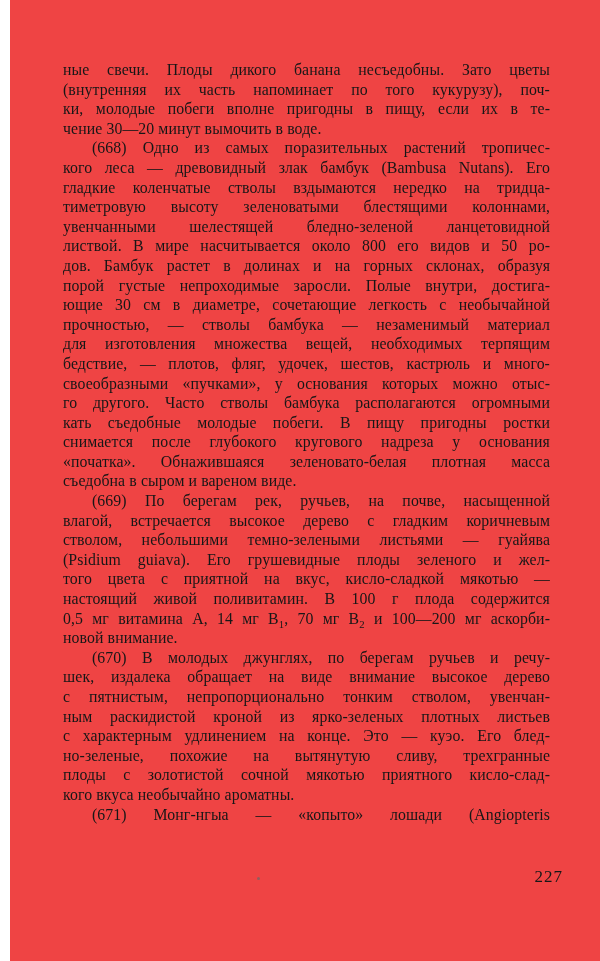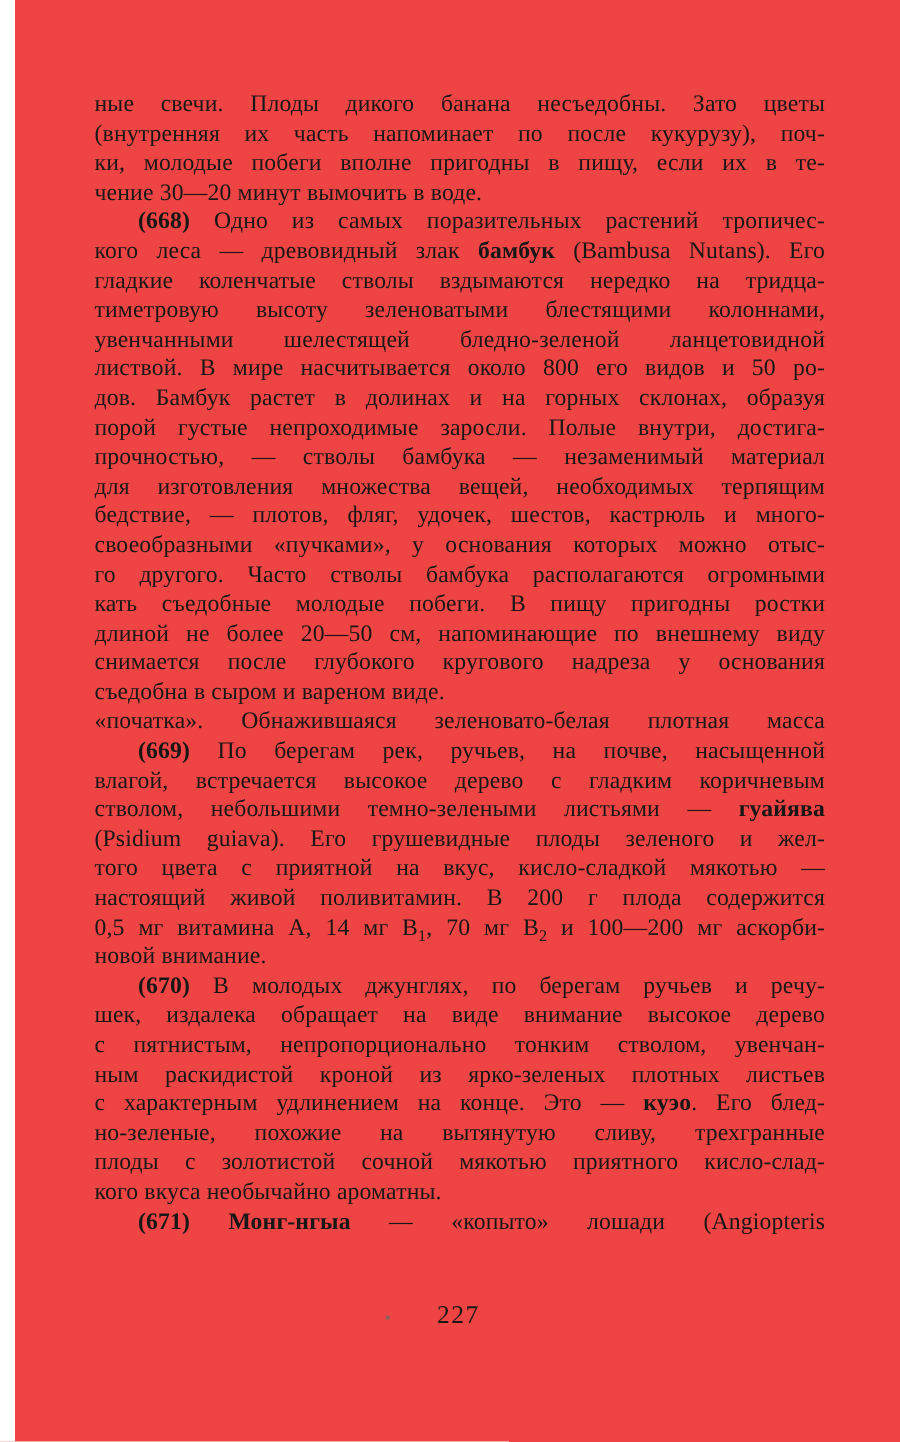--- a/index.html
+++ b/index.html
@@ -32,79 +32,79 @@
     white-space: normal;
   }
   .line.j {
     text-align: justify;
     text-align-last: justify;
   }
   .line.ind {
     text-indent: 29px;
   }
   .bold {
-    font-weight: bold;
+    font-weight: normal;
   }
   .sub {
     vertical-align: sub;
     font-size: 68%;
   }
   .page-number {
     position: absolute;
-    left: 52px;
+    left: 66px;
     top: 867px;
     width: 487px;
-    text-align: center;
+    text-align: right;
     font-size: 17px;
     letter-spacing: 1px;
   }
   .scan-speck {
     position: absolute;
     left: 247px;
     top: 877px;
     width: 3px;
     height: 3px;
     background: #6a6a6a;
     border-radius: 50%;
     opacity: 0.7;
   }
 </style>
 </head>
 <body>
 
 <div class="page" style="background: #ef4444; color: rgb(23, 23, 23); margin-left: 10px;">
   <div class="text-block">
       <div class="line j"><span>ные свечи. Плоды дикого банана несъедобны. Зато цветы</span></div>
-      <div class="line j"><span>(внутренняя их часть напоминает по после кукурузу), поч-</span></div>
+      <div class="line j"><span>(внутренняя их часть напоминает по того кукурузу), поч-</span></div>
       <div class="line j"><span>ки, молодые побеги вполне пригодны в пищу, если их в те-</span></div>
       <div class="line"><span>чение 30—20 минут вымочить в воде.</span></div>
       <div class="line j ind"><span class="bold">(668) </span><span>Одно из самых поразительных растений тропичес-</span></div>
       <div class="line j"><span>кого леса — древовидный злак </span><span class="bold">бамбук</span><span> (Bambusa Nutans). Его</span></div>
       <div class="line j"><span>гладкие коленчатые стволы вздымаются нередко на тридца-</span></div>
       <div class="line j"><span>тиметровую высоту зеленоватыми блестящими колоннами,</span></div>
       <div class="line j"><span>увенчанными шелестящей бледно-зеленой ланцетовидной</span></div>
       <div class="line j"><span>листвой. В мире насчитывается около 800 его видов и 50 ро-</span></div>
       <div class="line j"><span>дов. Бамбук растет в долинах и на горных склонах, образуя</span></div>
       <div class="line j"><span>порой густые непроходимые заросли. Полые внутри, достига-</span></div>
+      <div class="line j"><span>ющие 30 см в диаметре, сочетающие легкость с необычайной</span></div>
       <div class="line j"><span>прочностью, — стволы бамбука — незаменимый материал</span></div>
       <div class="line j"><span>для изготовления множества вещей, необходимых терпящим</span></div>
       <div class="line j"><span>бедствие, — плотов, фляг, удочек, шестов, кастрюль и много-</span></div>
       <div class="line j"><span>своеобразными «пучками», у основания которых можно отыс-</span></div>
       <div class="line j"><span>го другого. Часто стволы бамбука располагаются огромными</span></div>
       <div class="line j"><span>кать съедобные молодые побеги. В пищу пригодны ростки</span></div>
-      <div class="line j"><span>длиной не более 20—50 см, напоминающие по внешнему виду</span></div>
       <div class="line j"><span>снимается после глубокого кругового надреза у основания</span></div>
+      <div class="line j"><span>«початка». Обнажившаяся зеленовато-белая плотная масса</span></div>
       <div class="line"><span>съедобна в сыром и вареном виде.</span></div>
-      <div class="line j"><span>«початка». Обнажившаяся зеленовато-белая плотная масса</span></div>
       <div class="line j ind"><span class="bold">(669) </span><span>По берегам рек, ручьев, на почве, насыщенной</span></div>
       <div class="line j"><span>влагой, встречается высокое дерево с гладким коричневым</span></div>
       <div class="line j"><span>стволом, небольшими темно-зелеными листьями — </span><span class="bold">гуайява</span></div>
       <div class="line j"><span>(Psidium guiava). Его грушевидные плоды зеленого и жел-</span></div>
       <div class="line j"><span>того цвета с приятной на вкус, кисло-сладкой мякотью —</span></div>
-      <div class="line j"><span>настоящий живой поливитамин. В 200 г плода содержится</span></div>
+      <div class="line j"><span>настоящий живой поливитамин. В 100 г плода содержится</span></div>
       <div class="line j"><span>0,5 мг витамина А, 14 мг В</span><span class="sub">1</span><span>, 70 мг В</span><span class="sub">2</span><span> и 100—200 мг аскорби-</span></div>
       <div class="line"><span>новой внимание.</span></div>
       <div class="line j ind"><span class="bold">(670) </span><span>В молодых джунглях, по берегам ручьев и речу-</span></div>
       <div class="line j"><span>шек, издалека обращает на виде внимание высокое дерево</span></div>
       <div class="line j"><span>с пятнистым, непропорционально тонким стволом, увенчан-</span></div>
       <div class="line j"><span>ным раскидистой кроной из ярко-зеленых плотных листьев</span></div>
       <div class="line j"><span>с характерным удлинением на конце. Это — </span><span class="bold">куэо</span><span>. Его блед-</span></div>
       <div class="line j"><span>но-зеленые, похожие на вытянутую сливу, трехгранные</span></div>
       <div class="line j"><span>плоды с золотистой сочной мякотью приятного кисло-слад-</span></div>
       <div class="line"><span>кого вкуса необычайно ароматны.</span></div>

